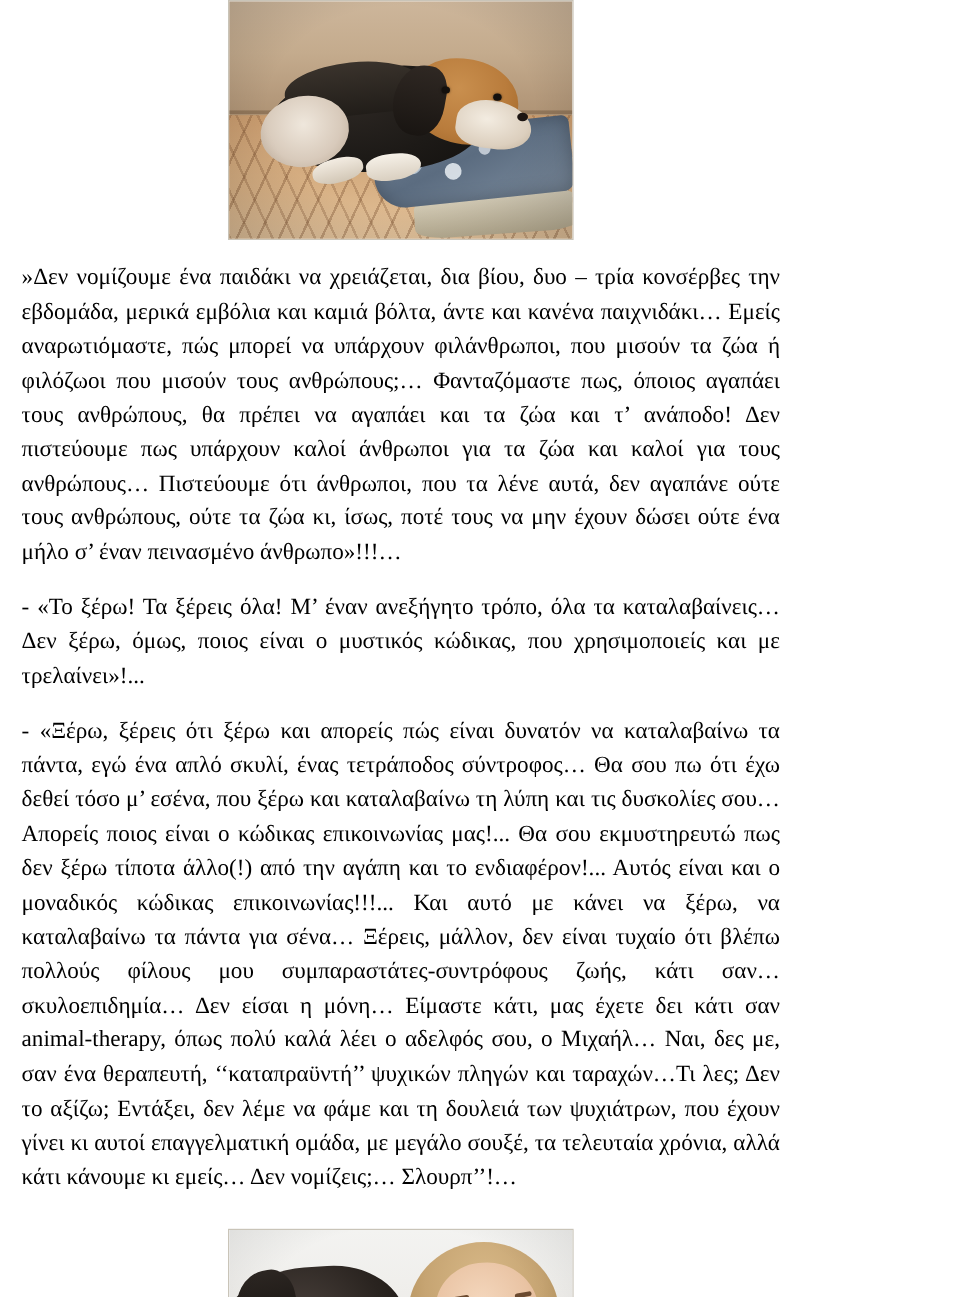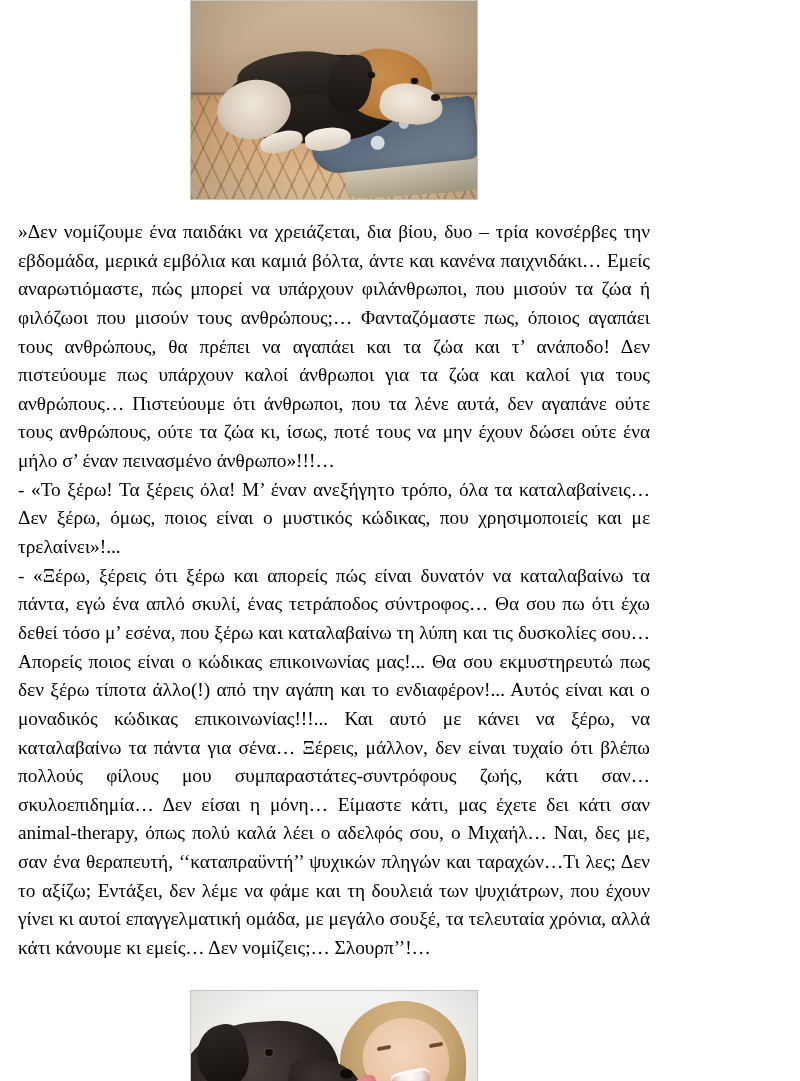--- a/index.html
+++ b/index.html
@@ -230,20 +230,21 @@
   }
   .para {
     margin: 0 0 0 0;
     font-size: 19.3px;
     line-height: 1.485;
     text-align: justify;
     text-justify: inter-word;
     hyphens: none;
   }
   .para + .para {
+    margin-top: 17px;
   }
   .gap-after-top-photo { height: 18px; }
   .gap-before-bottom-photo { height: 27px; }
 </style>
 </head>
 <body>
 
 <div class="page">
 
   <div class="figure figure-top">

